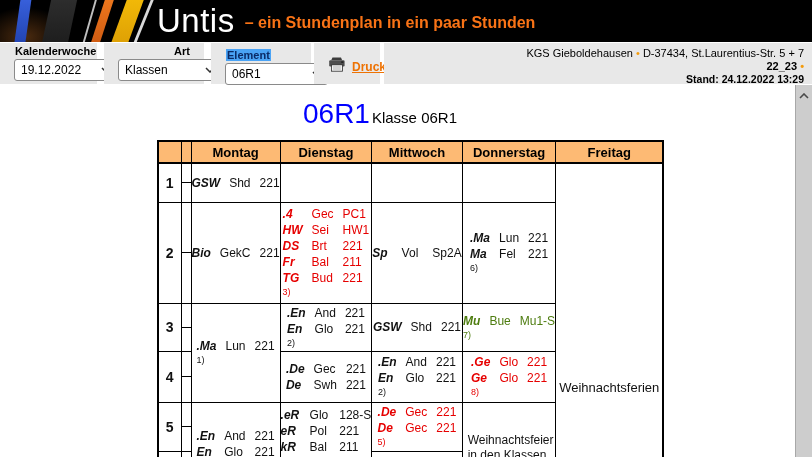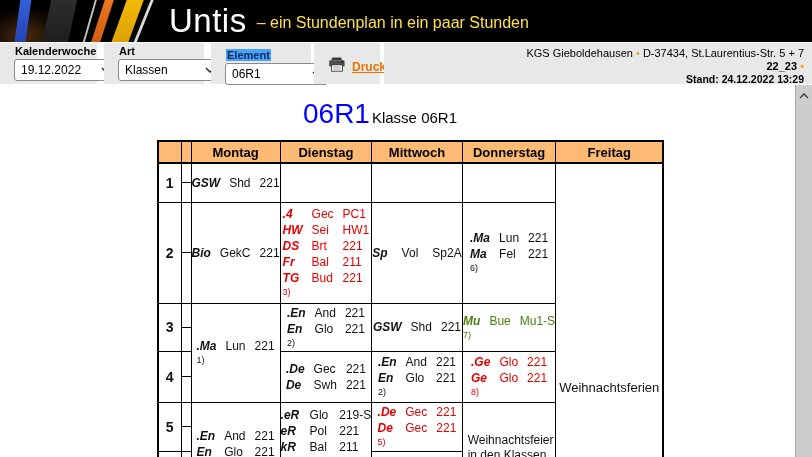--- a/index.html
+++ b/index.html
@@ -11,29 +11,29 @@
   .banner { position:relative; width:812px; height:42px; background:#000; overflow:hidden; }
   .banner-art { position:absolute; left:0; top:0; width:158px; height:42px; overflow:hidden; filter:blur(.5px); }
   .streak { position:absolute; top:-6px; height:60px; }
   .st-blue   { left:17px;  width:11px; background:linear-gradient(180deg,#3a63e0,#1d3da8); transform:skewX(-8deg); }
   .st-gray   { left:46px;  width:26px; background:linear-gradient(180deg,#2f2f2f,#1a1a1a); transform:skewX(-12deg); }
   .st-white1 { left:88px;  width:2px;  background:rgba(255,255,255,.75); transform:skewX(-16deg); }
   .st-orange { left:97px;  width:9px;  background:linear-gradient(180deg,#f07a1e,#c85510); transform:skewX(-18deg); }
   .st-yellow { left:118px; width:17px; background:linear-gradient(180deg,#f4bc08,#d99a04); transform:skewX(-20deg); }
   .st-white2 { left:141px; width:3px;  background:rgba(255,255,255,.85); transform:skewX(-22deg); }
   .glow { position:absolute; left:-20px; bottom:-25px; width:90px; height:60px; background:radial-gradient(ellipse at center, rgba(150,85,30,.5), rgba(0,0,0,0) 70%); }
-  .logo-wrap { position:absolute; left:157px; top:0; height:42px; display:flex; align-items:baseline; z-index:2;margin-left:12px; }
+  .logo-wrap { position:absolute; left:157px; top:0; height:42px; display:flex; align-items:baseline; z-index:2; }
   .logo { color:#fff; font-size:33px; line-height:42px; letter-spacing:.5px; }
-  .tagline { color:#fde047; font-size:16px; font-weight:normal; margin-left:10px; transform:translateY(-4px); }
+  .tagline { color:#f97316; font-size:16px; font-weight:bold; margin-left:10px; transform:translateY(-4px); }
 
   
   .toolbar { position:relative; width:812px; height:44px; background:#fff; }
   .panel { position:absolute; top:1px; height:41px; background:#e8e8e8; padding:2px 14px; }
   .p-kw { left:0; width:97px; }
-  .p-art { left:104px; width:100px; }
+  .p-art { left:104px; width:100px;text-align:right; }
   .p-el { left:211px; width:100px; }
   .p-print { left:314px; width:66px; }
   .p-info { left:384px; width:428px; text-align:right; padding-right:8px; }
   .tb-label { display:block; font-size:11px; font-weight:bold; color:#000; margin:0 0 2px 1px; line-height:12px; }
   .tb-label.hl { display:inline-block; background:#4aa3f5; color:#0a2a66; padding:0 1px; }
   .select { width:103px; height:22px; background:#fff; border:1px solid #8a8a8a; border-radius:3px; font-size:12px; display:flex; align-items:center; justify-content:space-between; padding:0 5px 0 6px; cursor:default; }
   .select .chev { display:flex; }
   .print-row { display:flex; align-items:center; margin-top:12px; }
   .drucken { color:#ee7203; font-size:12px; font-weight:bold; text-decoration:underline; margin-left:6px; cursor:pointer; }
   .info1 { font-size:11px; font-weight:normal; line-height:14px; margin-top:1px; }
@@ -359,21 +359,21 @@
                 <span>221</span>
           <span class="s">En</span>
                 <span>Glo</span>
                 <span>221</span>
         </div></div>
       </td>
       <td rowspan="2" class="vtop pt-tue">
         <div class="blk"><div class="lgrid">
           <span class="s">.eR</span>
                 <span>Glo</span>
-                <span>219-S</span>
+                <span>128-S</span>
           <span class="s">eR</span>
                 <span>Pol</span>
                 <span>221</span>
           <span class="s">kR</span>
                 <span>Bal</span>
                 <span>211</span>
           <span class="s">WN</span>
                 <span>Sml</span>
                 <span>210</span>
         </div></div>

